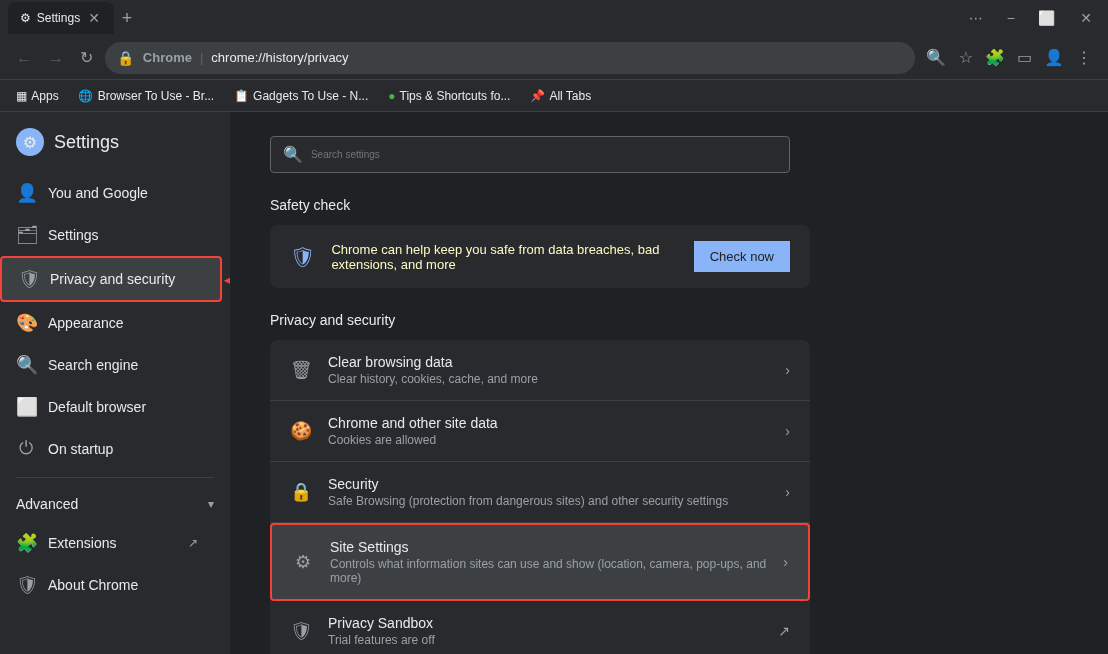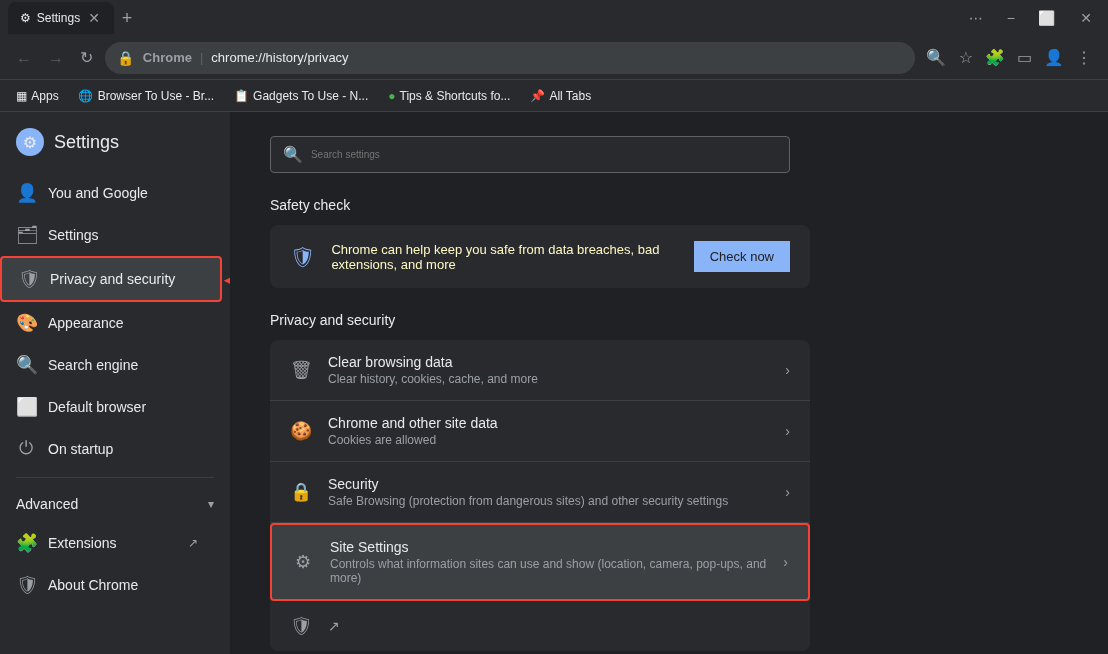--- a/index.html
+++ b/index.html
@@ -251,20 +251,24 @@
           <span class="item-icon">⚙</span>
           <div class="item-content">
             <div class="item-title">Site Settings</div>
             <div class="item-subtitle">Controls what information sites can use and show (location, camera, pop-ups, and more)</div>
           </div>
           <span class="item-arrow">›</span>
         </div>
 
         <div class="settings-item">
           <span class="item-icon">🛡</span>
+          <div class="item-content">
+            <div class="item-title">Privacy Sandbox</div>
+            <div class="item-subtitle">Trial features are off</div>
+          </div>
           <span class="item-external">↗</span>
         </div>
 
       </div>
     </div>
 
   </div>
 </div>
 
 </body></html>

